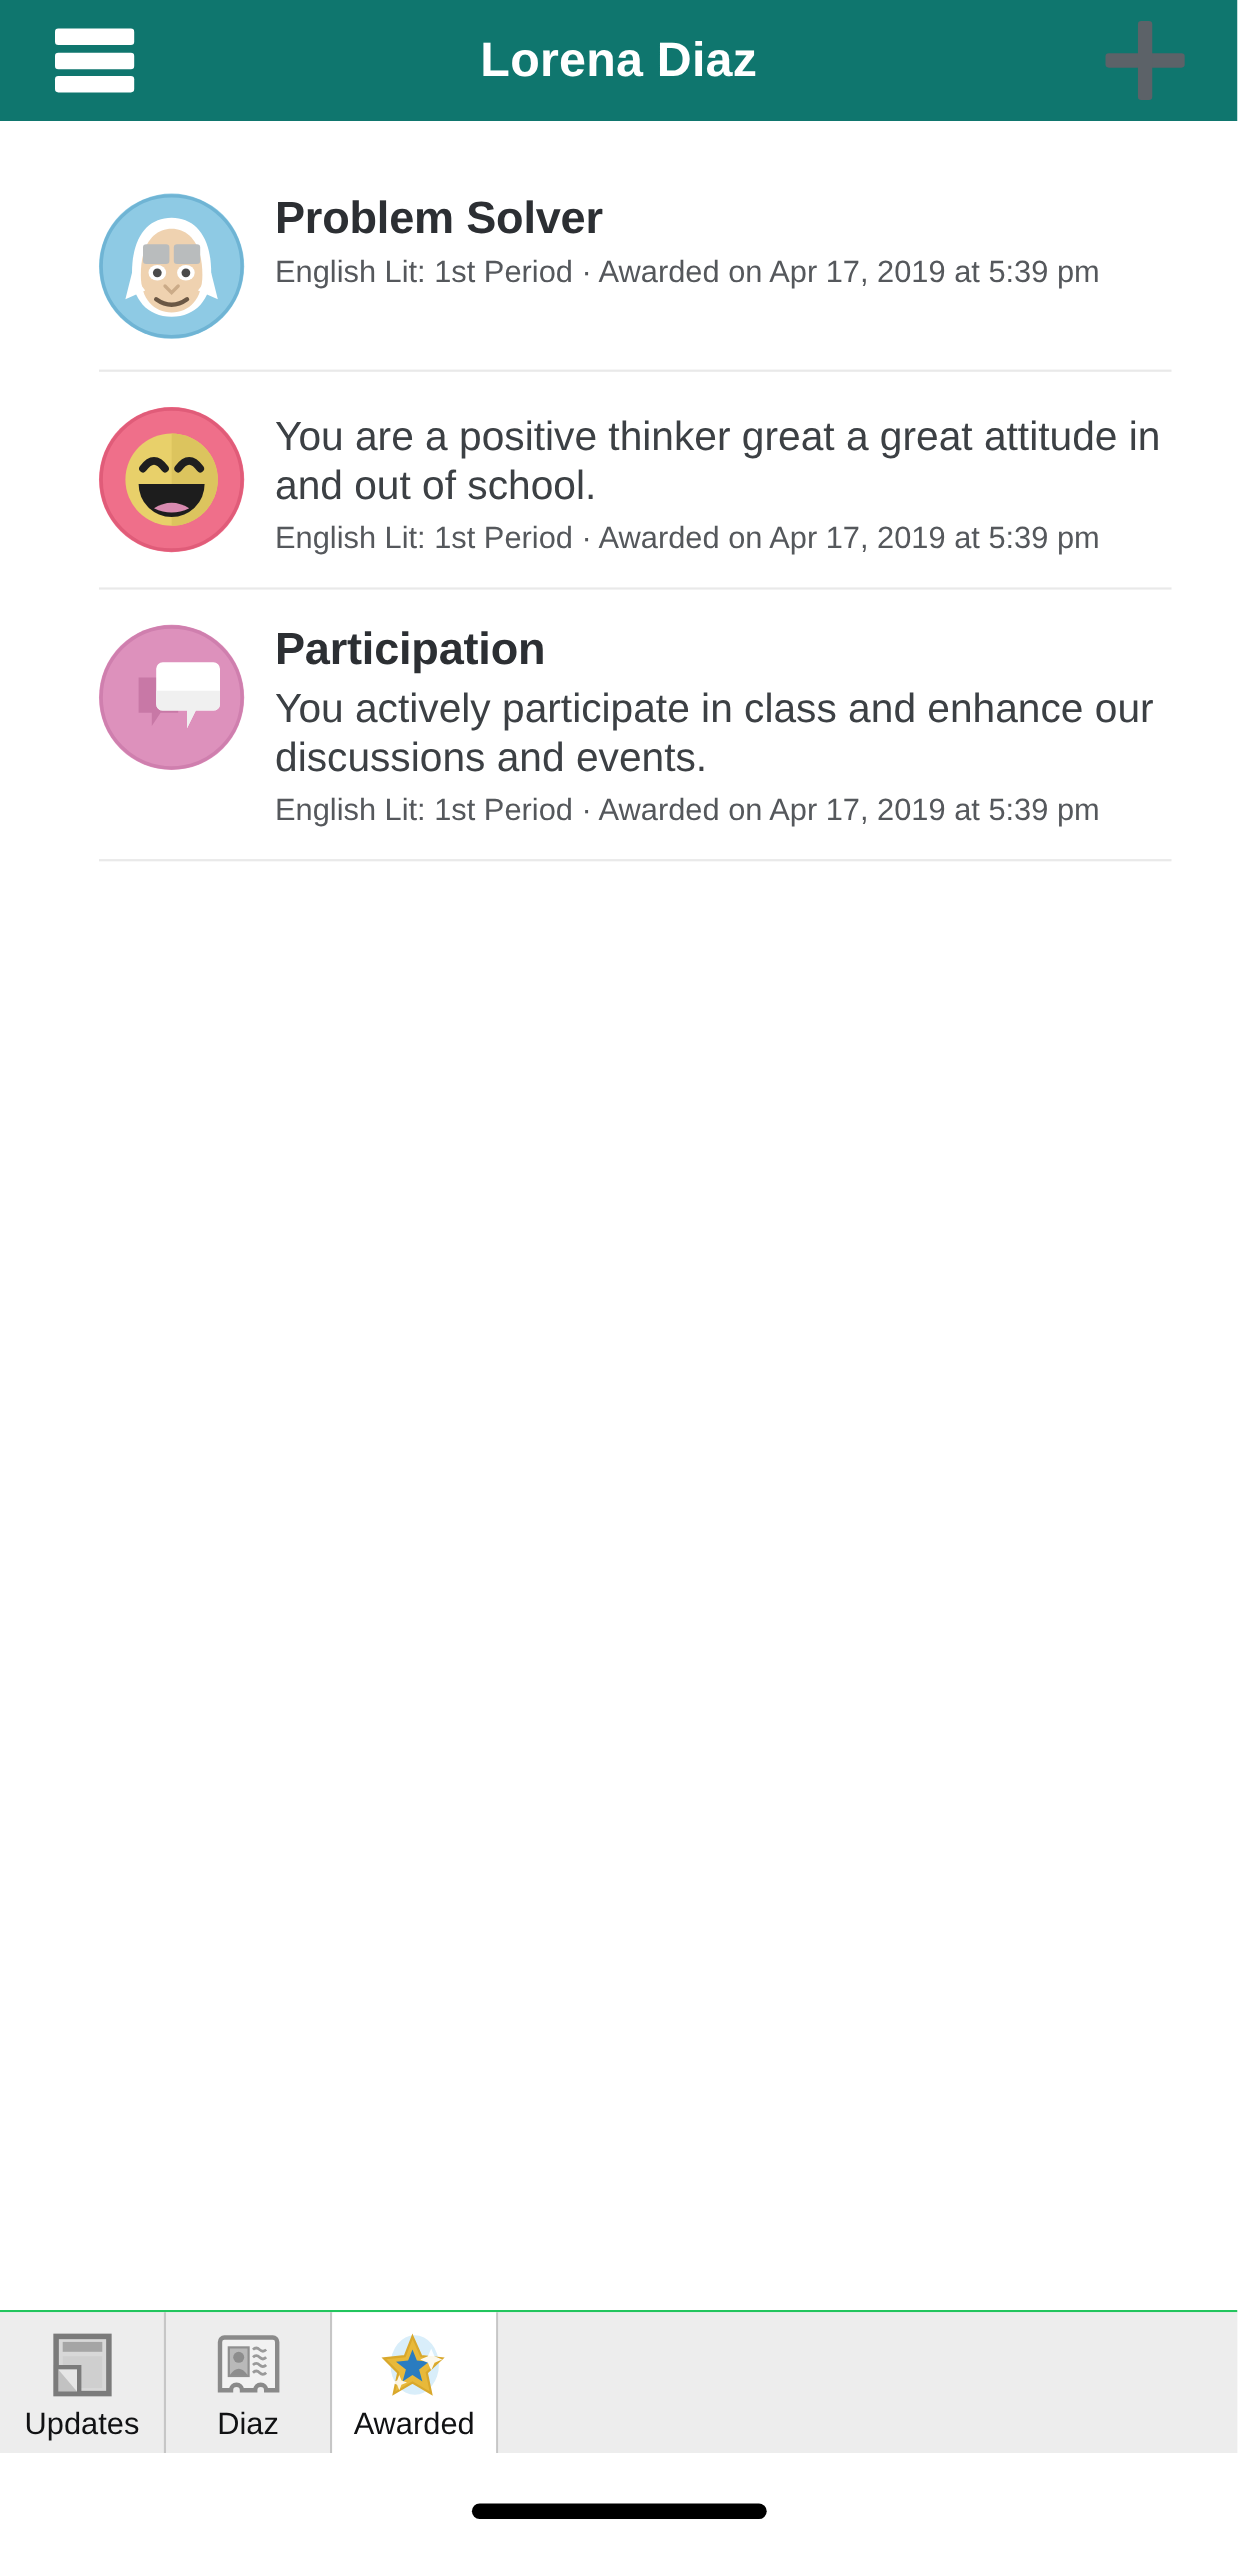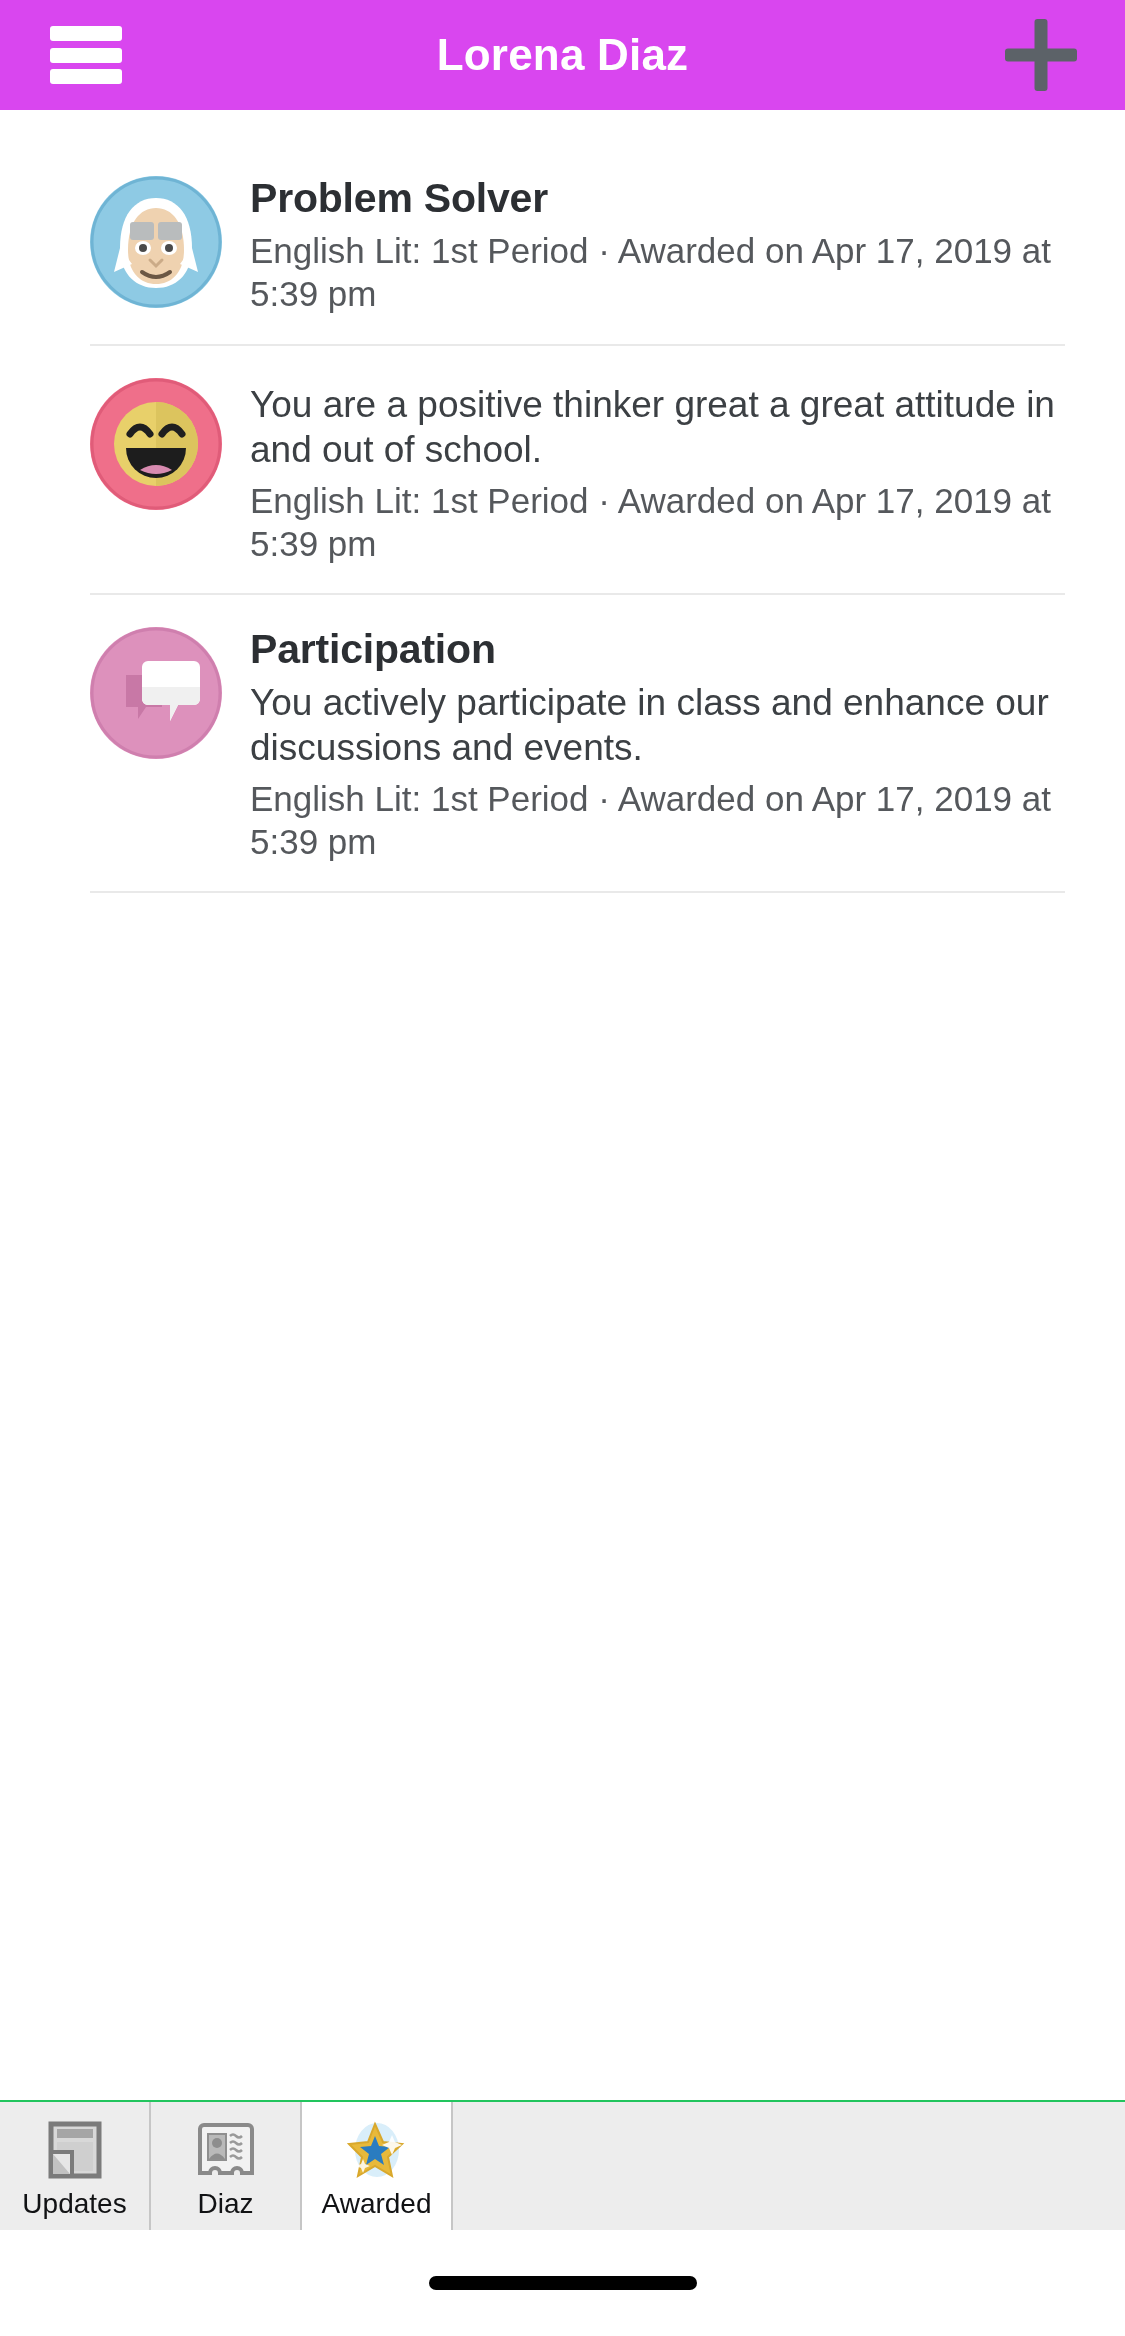--- a/index.html
+++ b/index.html
@@ -19,21 +19,21 @@
     background: #ffffff;
     display: flex;
     flex-direction: column;
   }
 
   
   .header {
     position: relative;
     height: 110px;
     flex: 0 0 110px;
-    background: #d946ef;
+    background: #0f766e;
     display: flex;
     align-items: center;
     padding-left: 34px;
   }
   .hamburger {
     position: absolute;
     left: 50px;
     top: 50%;
     transform: translateY(-50%);
     width: 72px;
@@ -137,21 +137,21 @@
     letter-spacing: -0.2px;
   }
   .badge-desc {
     font-size: 37px;
     color: #3c4044;
     line-height: 1.22;
     margin-top: 6px;
     font-weight: 300;
   }
   .badge-meta {
-    font-size: 35px;
+    font-size: 28px;
     color: #55585c;
     line-height: 1.22;
     margin-top: 8px;
     font-weight: 300;
   }
   .divider {
     height: 2px;
     background: #e9e9e9;
     margin: 28px 60px 28px 62px;
   }

